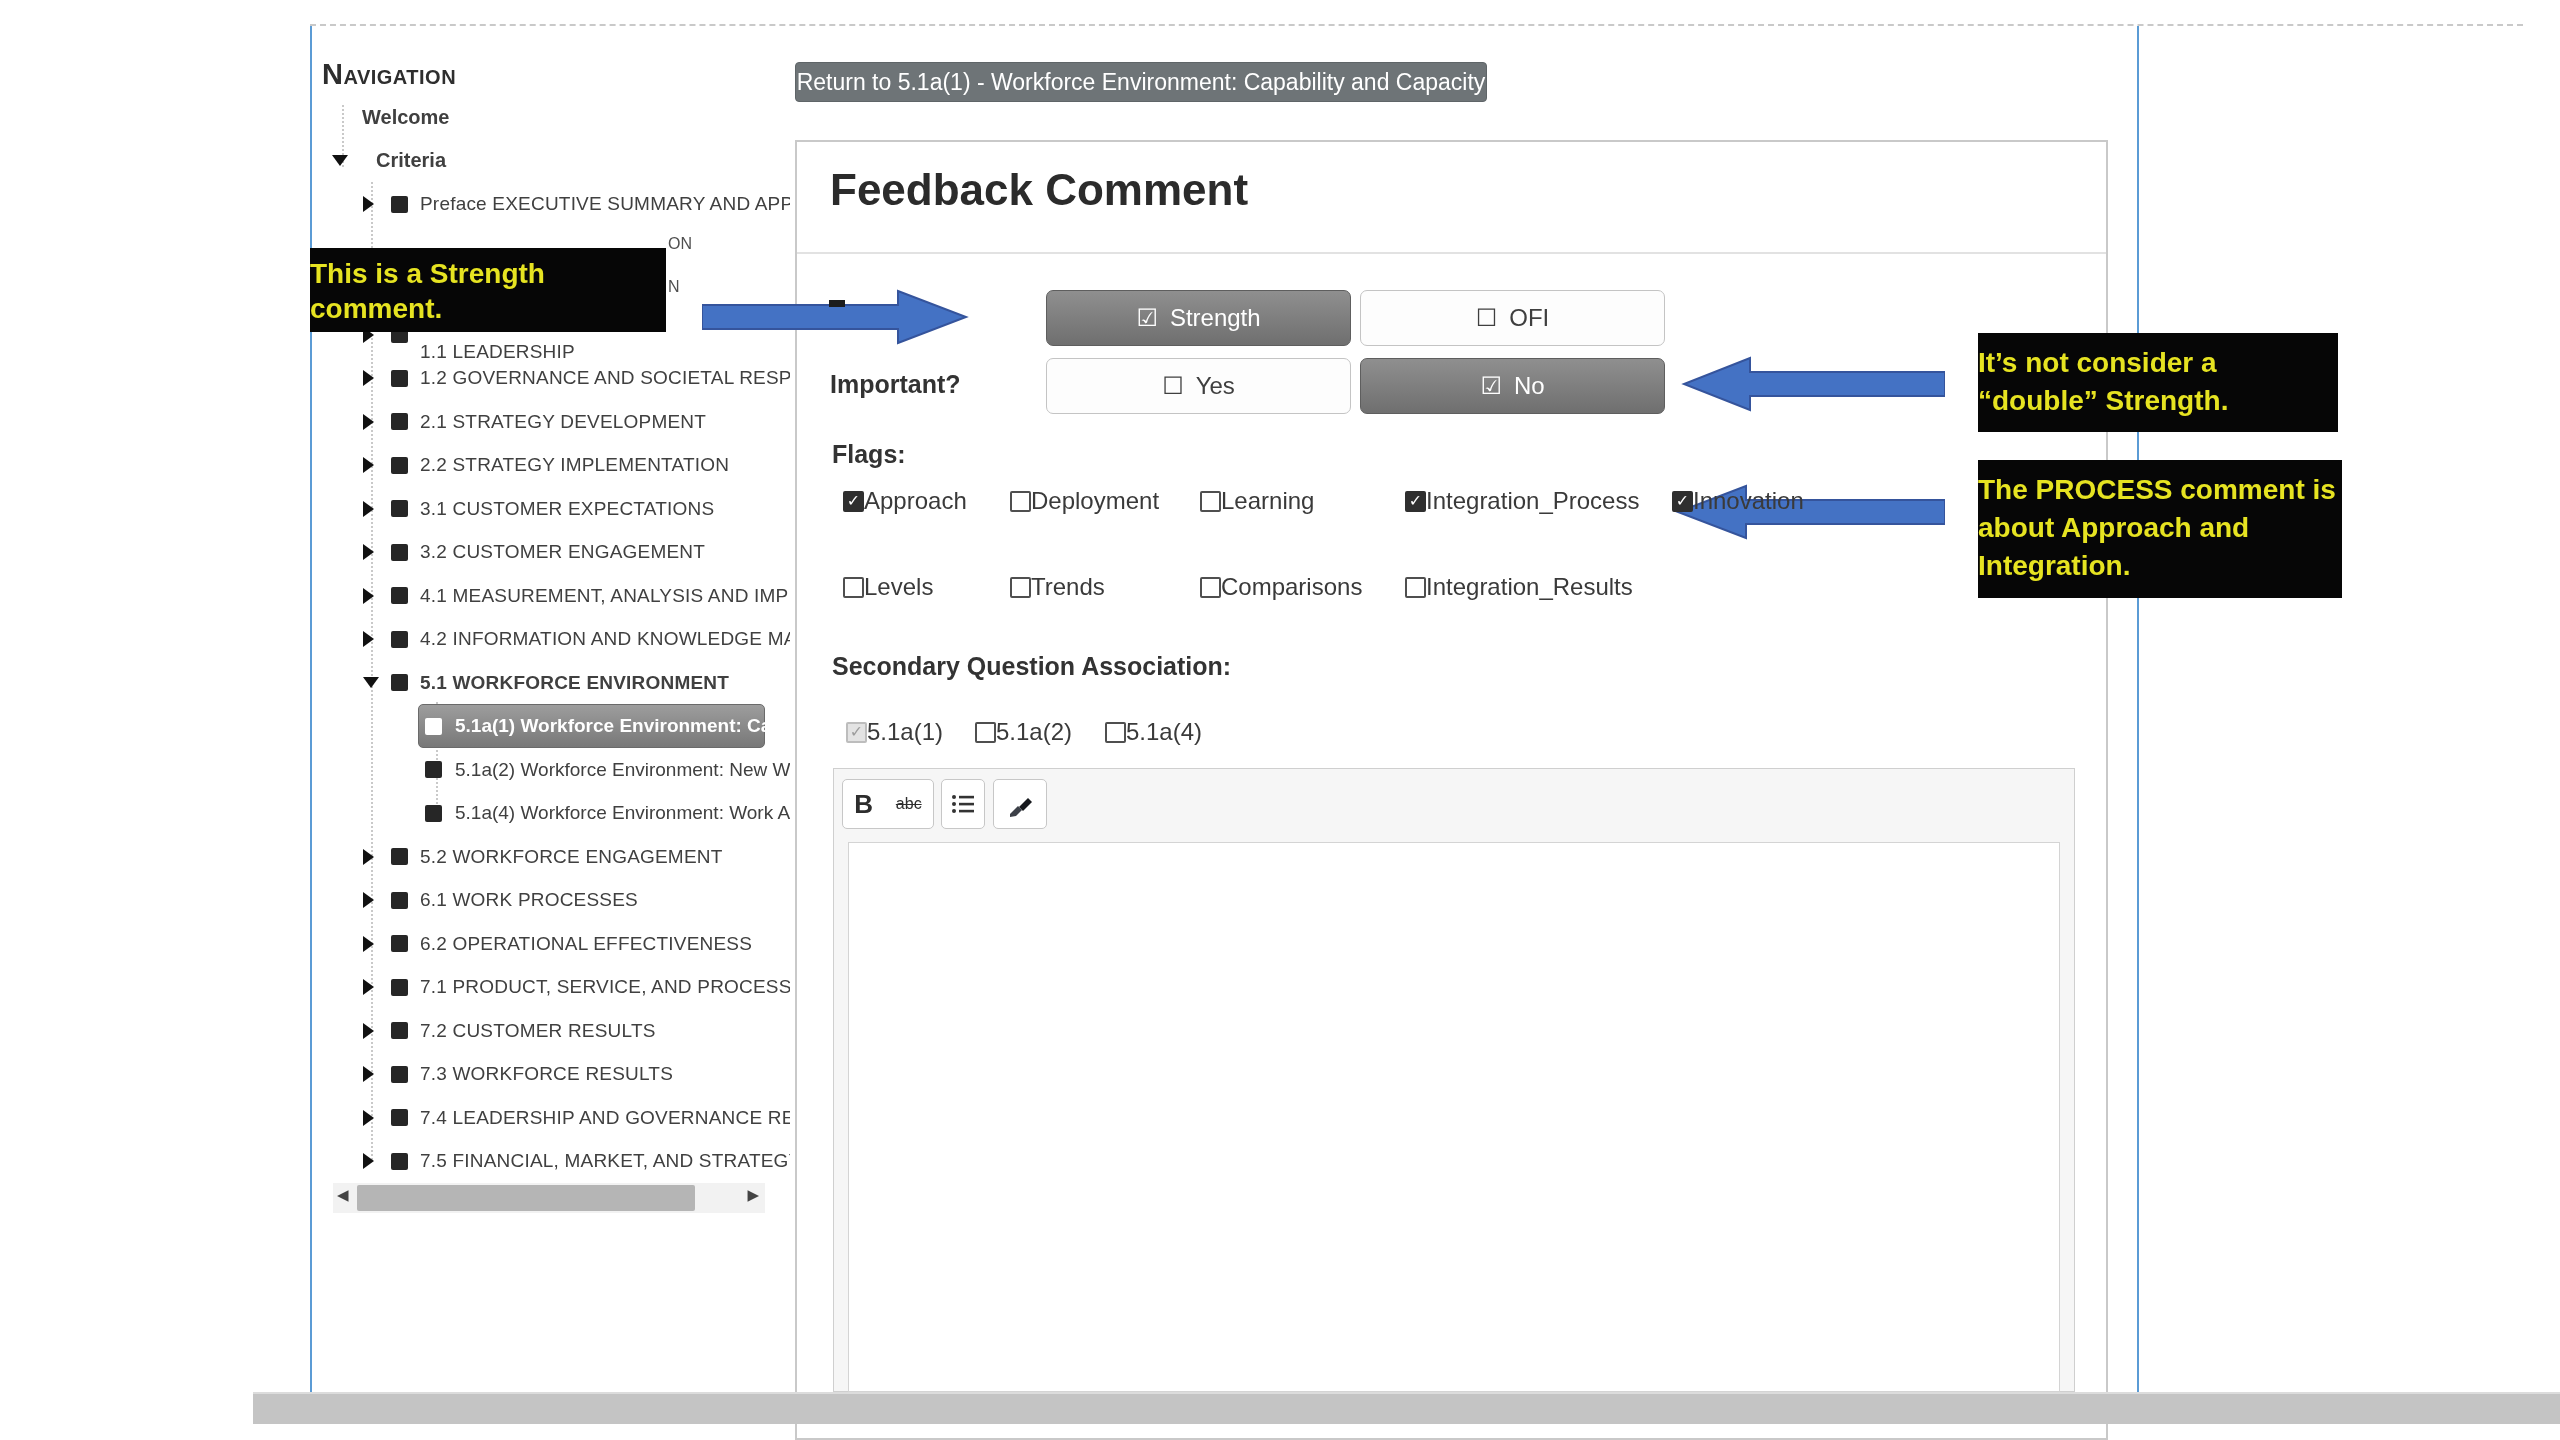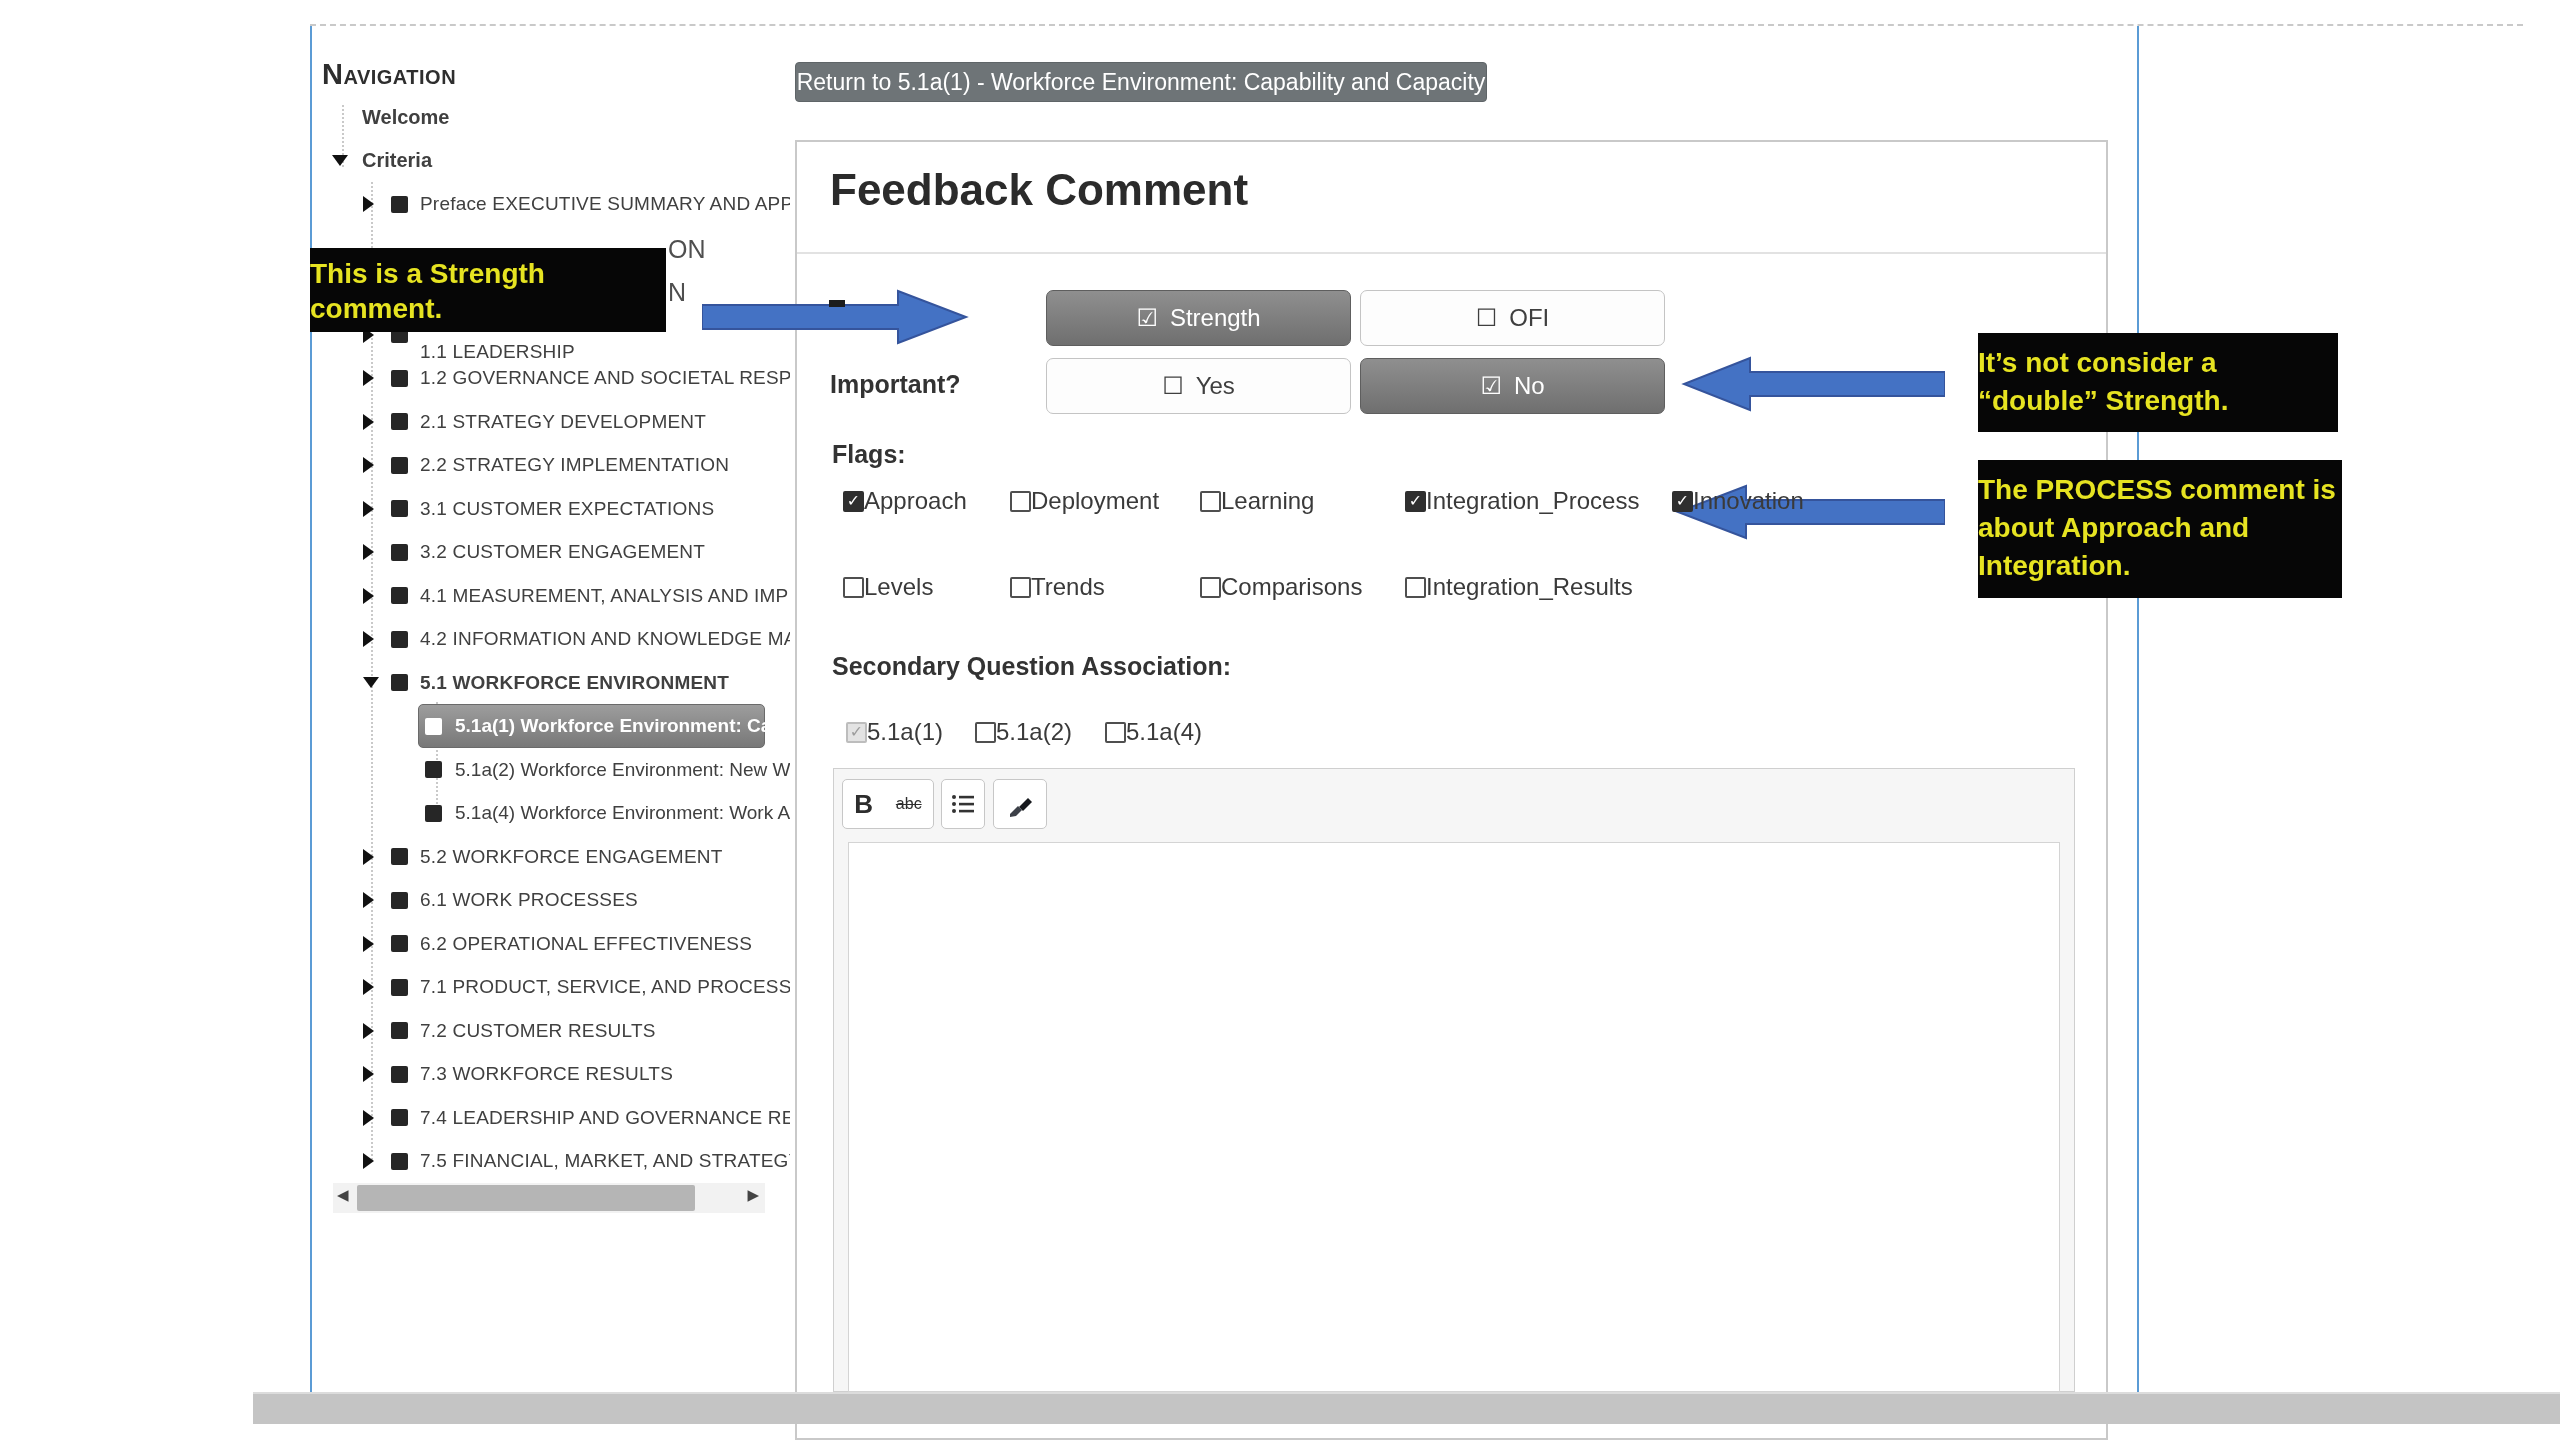--- a/index.html
+++ b/index.html
@@ -22,21 +22,21 @@
   .bold .lbl{font-weight:bold;}
   .exp{width:0;height:0;display:inline-block;margin-right:10px;}
   .exp.right{border-top:8px solid transparent;border-bottom:8px solid transparent;border-left:11px solid #111;}
   .exp.down{border-left:8px solid transparent;border-right:8px solid transparent;border-top:11px solid #111;}
   .sq{width:17px;height:17px;background:#262626;border-radius:2px;display:inline-block;margin-right:13px;flex:0 0 auto;}
   .sel-band{position:absolute;left:106px;width:347px;height:44px;top:0;border-radius:5px;
             background:linear-gradient(#9d9d9d,#787878);border:1px solid #6a6a6a;box-sizing:border-box;}
   .nav-row.selected{color:#fff;font-weight:bold;}
   .nav-row.selected .sq{background:#fff;}
   .conn{border-left:2px dotted #c9c9c9;width:0;}
-  .frag{position:absolute;font-size:25px;color:#4f4f4f;}
+  .frag{position:absolute;font-size:16px;color:#4f4f4f;}
 
   
   .nav-scroll{left:333px;top:1183px;width:432px;height:30px;background:#f2f2f2;}
   .nav-scroll .arrow{position:absolute;top:3px;font-size:15px;color:#444;}
   .nav-scroll .thumb{position:absolute;left:24px;top:2px;width:338px;height:26px;background:#b5b5b5;border-radius:2px;}
 
   
   .return-btn{left:795px;top:62px;width:692px;height:40px;background:#6e7477;border-radius:4px;
               color:#fff;font-size:23px;display:flex;align-items:center;justify-content:center;
               border:1px solid #5f6568;box-sizing:border-box;}
@@ -92,21 +92,21 @@
   <div class="abs nav-tree">
     <div class="abs conn" style="left:30px;top:105px;height:62px;"></div>
     <div class="abs conn" style="left:59px;top:182px;height:978px;"></div>
     <div class="abs conn" style="left:124px;top:702px;height:110px;"></div>
     <div id="nav-rows">
         <div class="nav-row lvl0" style="top: 95px; left: 0px; width: 478px;">
           <span class="lbl" style="position: absolute; left: 50px;">Welcome</span>
         </div>
         <div class="nav-row lvl0" style="top: 138.5px; left: 0px; width: 478px;">
           <span class="exp down" style="position: absolute; left: 20px;"></span>
-          <span class="lbl" style="position: absolute; left: 50px;">Criteria</span>
+          <span class="lbl" style="position: absolute; left: 64px;">Criteria</span>
         </div>
         <div class="nav-row lvl1" style="top: 182px; left: 0px; width: 478px;">
           <span class="exp right" style="position: absolute; left: 51px;"></span>
           <span class="sq" style="position: absolute; left: 79px;"></span>
           <span class="lbl" style="position: absolute; left: 108px;">Preface EXECUTIVE SUMMARY AND APPLICA</span>
         </div>
         <div class="nav-row lvl1" style="top: 312.5px; left: 0px; width: 478px;">
           <span class="exp right" style="position: absolute; left: 51px;"></span>
           <span class="sq" style="position: absolute; left: 79px;"></span>
           <span class="lbl" style="position: absolute; left: 108px; margin-top: 34px;">1.1 LEADERSHIP</span>

